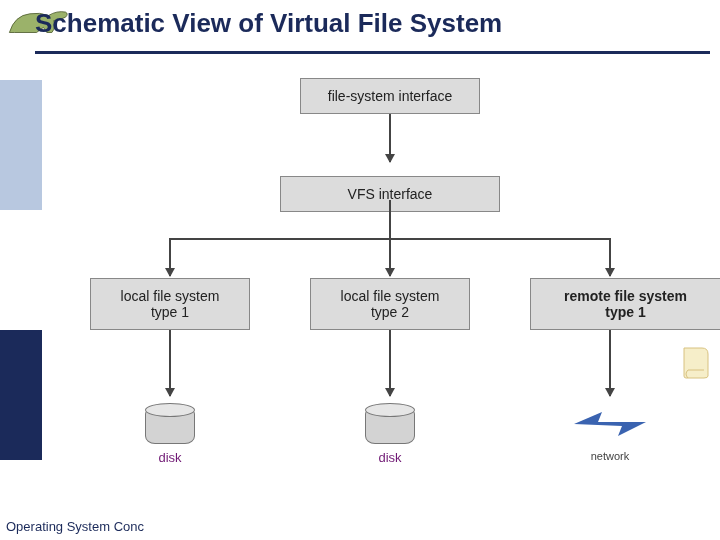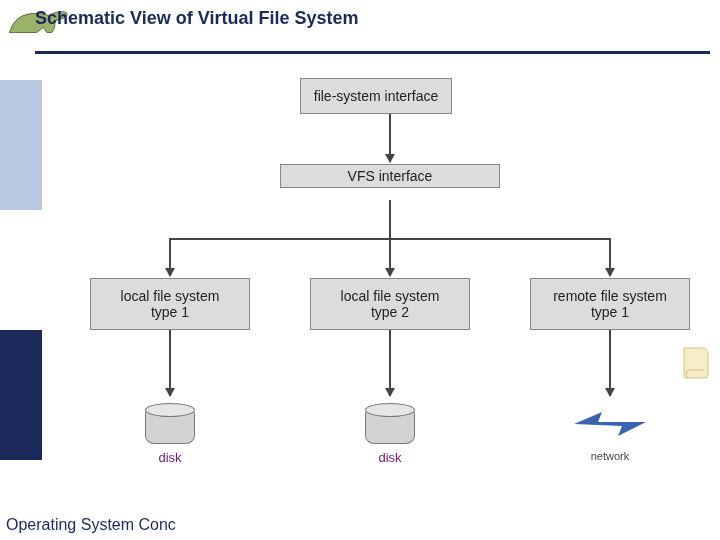--- a/index.html
+++ b/index.html
@@ -1,64 +1,64 @@
 <!DOCTYPE html>
 <html><head>
 <meta charset="utf-8">
 <style>
   * { box-sizing: border-box; margin: 0; padding: 0; }
   html, body { width: 720px; height: 540px; font-family: Arial, Helvetica, sans-serif; background: #fff; overflow: hidden; }
   .slide { position: relative; width: 720px; height: 540px; }
 
   
   .title-wrap { position: absolute; left: 35px; top: 8px; right: 10px; height: 48px; }
-  .title { font-size: 18px; font-weight: 700; color: #1b2a5a; white-space: nowrap; }
+  .title { font-size: 26px; font-weight: 700; color: #1b2a5a; white-space: nowrap; }
   .title-underline { position: absolute; left: 0; right: 0; bottom: 2px; height: 3px; background: #1b2a5a; }
 
   
   .dino { position: absolute; left: 6px; top: 6px; width: 68px; height: 36px; }
   .dino svg { width: 100%; height: 100%; }
 
   
   .lbar { position: absolute; left: 0; width: 42px; }
   .lbar.top { top: 80px; height: 130px; background: #b8c8e0; }
   .lbar.bottom { top: 330px; height: 130px; background: #1b2a5a; }
 
   
   .diagram { position: absolute; left: 90px; top: 78px; width: 600px; height: 440px; }
 
   .box { position: absolute; background: #dcdcdc; border: 1px solid #888; display: flex; align-items: center; justify-content: center; text-align: center; font-size: 14px; color: #222; padding: 4px; line-height: 1.15; }
 
-  .b-fs  { left: 210px; top: 0;   width: 152px; height: 36px; }
-  .b-vfs { left: 190px; top: 86px; width: 220px; height: 24px; }
+  .b-fs  { left: 210px; top: 0;   width: 180px; height: 36px; }
+  .b-vfs { left: 190px; top: 98px; width: 220px; height: 36px; }
 
   .b-l1 { left: 0;   top: 200px; width: 160px; height: 52px; }
   .b-l2 { left: 220px; top: 200px; width: 160px; height: 52px; }
-  .b-l3 { left: 440px; top: 200px; width: 160px; height: 52px; }
+  .b-l3 { left: 440px; top: 200px; width: 191px; height: 52px; font-weight: bold; }
 
   .disk { position: absolute; width: 50px; }
   .disk .cyl { width: 50px; height: 36px; background: #d3d3d3; border: 1px solid #777; border-radius: 8px 8px 10px 10px / 6px 6px 8px 8px; position: relative; }
   .disk .cyl::before { content: ""; position: absolute; left: -1px; right: -1px; top: -6px; height: 12px; border: 1px solid #777; background: #e6e6e6; border-radius: 50%; }
   .disk .lbl { text-align: center; font-size: 13px; color: #701a75; margin-top: 6px; }
 
   .d1 { left: 55px;  top: 330px; }
   .d2 { left: 275px; top: 330px; }
 
   .net { position: absolute; left: 480px; top: 326px; width: 80px; text-align: center; }
   .net svg { width: 80px; height: 40px; }
   .net .lbl { font-size: 11px; color: #444; margin-top: 2px; }
 
   
   .arrow { position: absolute; width: 2px; background: #444; }
   .arrow::after { content: ""; position: absolute; left: -4px; bottom: -1px; width: 0; height: 0; border-left: 5px solid transparent; border-right: 5px solid transparent; border-top: 9px solid #444; }
 
   .seg { position: absolute; background: #444; }
 
   
-  .footer-text { position: absolute; left: 6px; bottom: 6px; font-size: 16px; color: #1b2a5a; }
+  .footer-text { position: absolute; left: 6px; bottom: 6px; font-size: 13px; color: #1b2a5a; }
   .book { position: absolute; right: 10px; bottom: 160px; width: 28px; height: 34px; opacity: .7; }
   .book svg { width: 100%; height: 100%; }
 </style>
 </head>
 <body>
 
 <div class="slide">
 
   <div class="dino">
     <svg viewBox="0 0 80 40">

